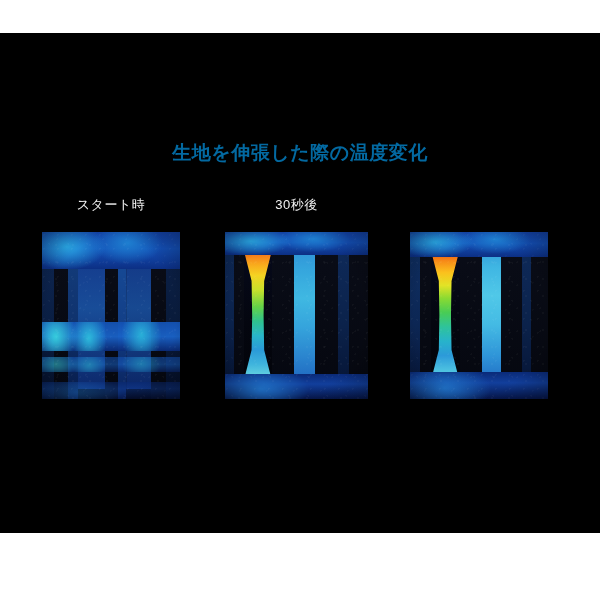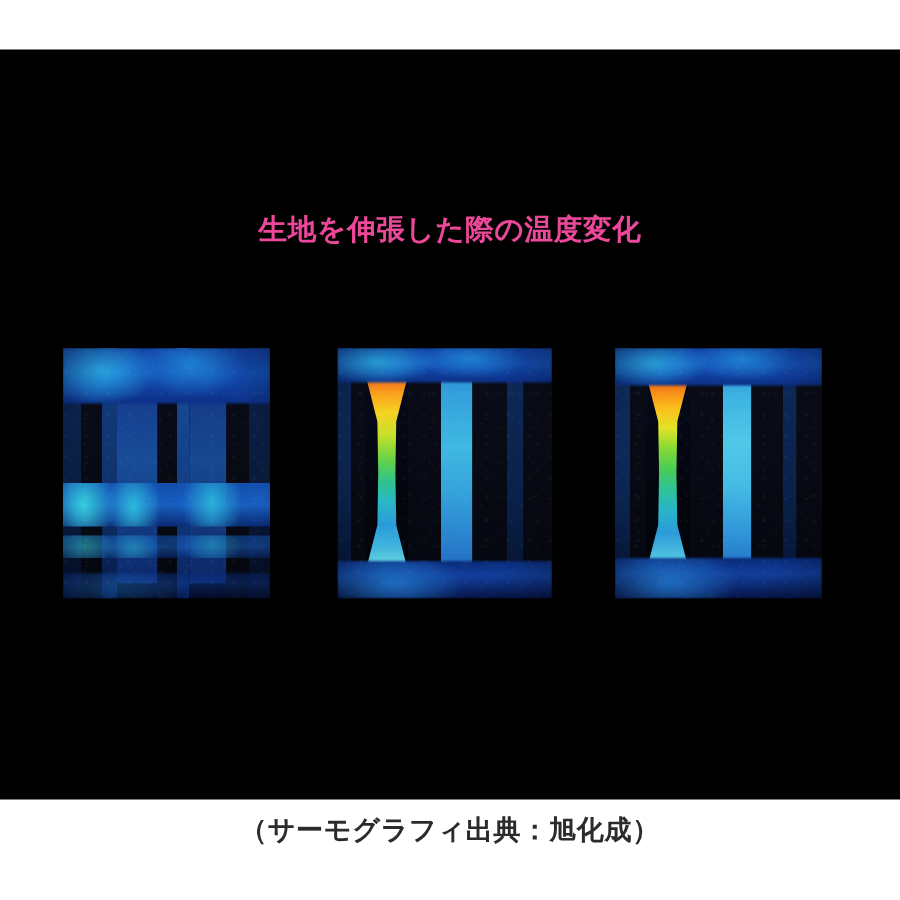--- a/index.html
+++ b/index.html
@@ -33,21 +33,21 @@
     background: #000000;
     overflow: hidden;
   }
 
   .slide-title {
     position: absolute;
     left: 0;
     top: 107px;
     width: 600px;
     text-align: center;
-    color: #ec4899;
+    color: #0369a1;
     font-size: 19px;
     font-weight: 700;
     letter-spacing: 0.5px;
     white-space: nowrap;
   }
 
   
   .col-label {
     position: absolute;
     top: 163px;
@@ -239,20 +239,22 @@
 </style>
 </head>
 <body>
 
 <div id="slide">
 
   <div class="stage">
 
     <div class="slide-title">生地を伸張した際の温度変化</div>
 
+    <div class="col-label c0">スタート時</div>
+    <div class="col-label c1">30秒後</div>
 
     <div class="thermo c0">
       <div class="layer bg-dark"></div>
 
       <div class="vstrip" style="left:0%;  width:9%;  opacity:.30;"></div>
       <div class="vstrip dark" style="left:9%;  width:10%;"></div>
       <div class="vstrip" style="left:19%; width:7%;  opacity:.55;"></div>
 
       <div class="specimen cold" style="left:26%; width:20%; top:6%; height:88%; opacity:.95;"></div>
       <div class="vstrip dark" style="left:46%; width:9%;"></div>
@@ -310,15 +312,14 @@
       <div class="bg-blue-top" style="height:15%;"></div>
       <div class="bg-blue-bottom" style="height:16%;"></div>
 
       <div class="layer grain"></div>
       <div class="layer vignette"></div>
     </div>
 
 
   </div>
 
-  <div class="source">（サーモグラフィ出典：旭化成）</div>
 
 </div>
 
 </body></html>

